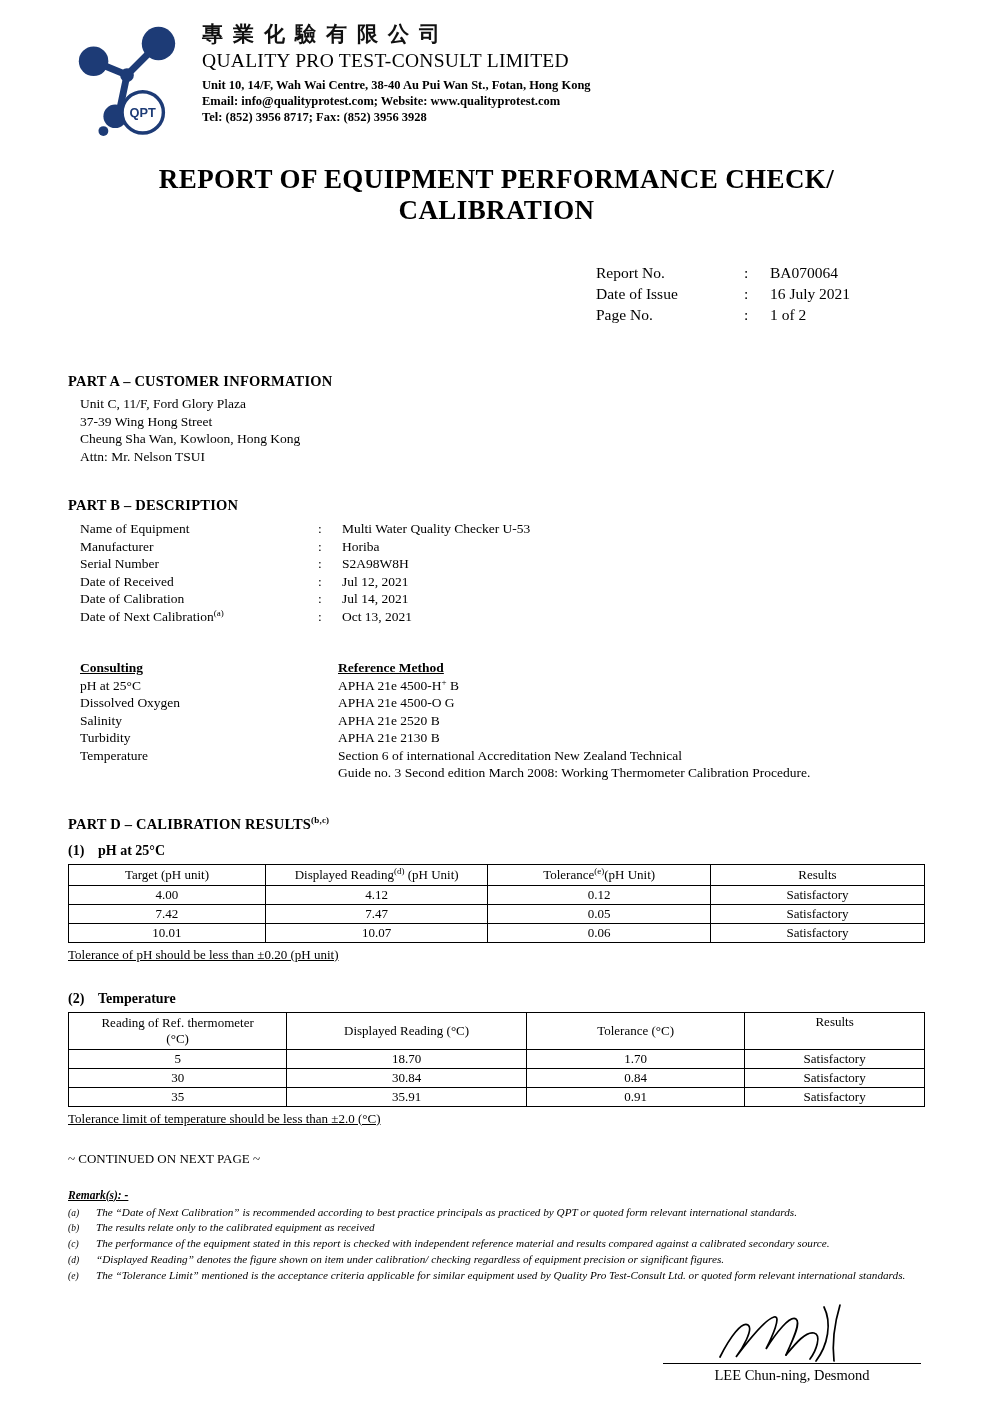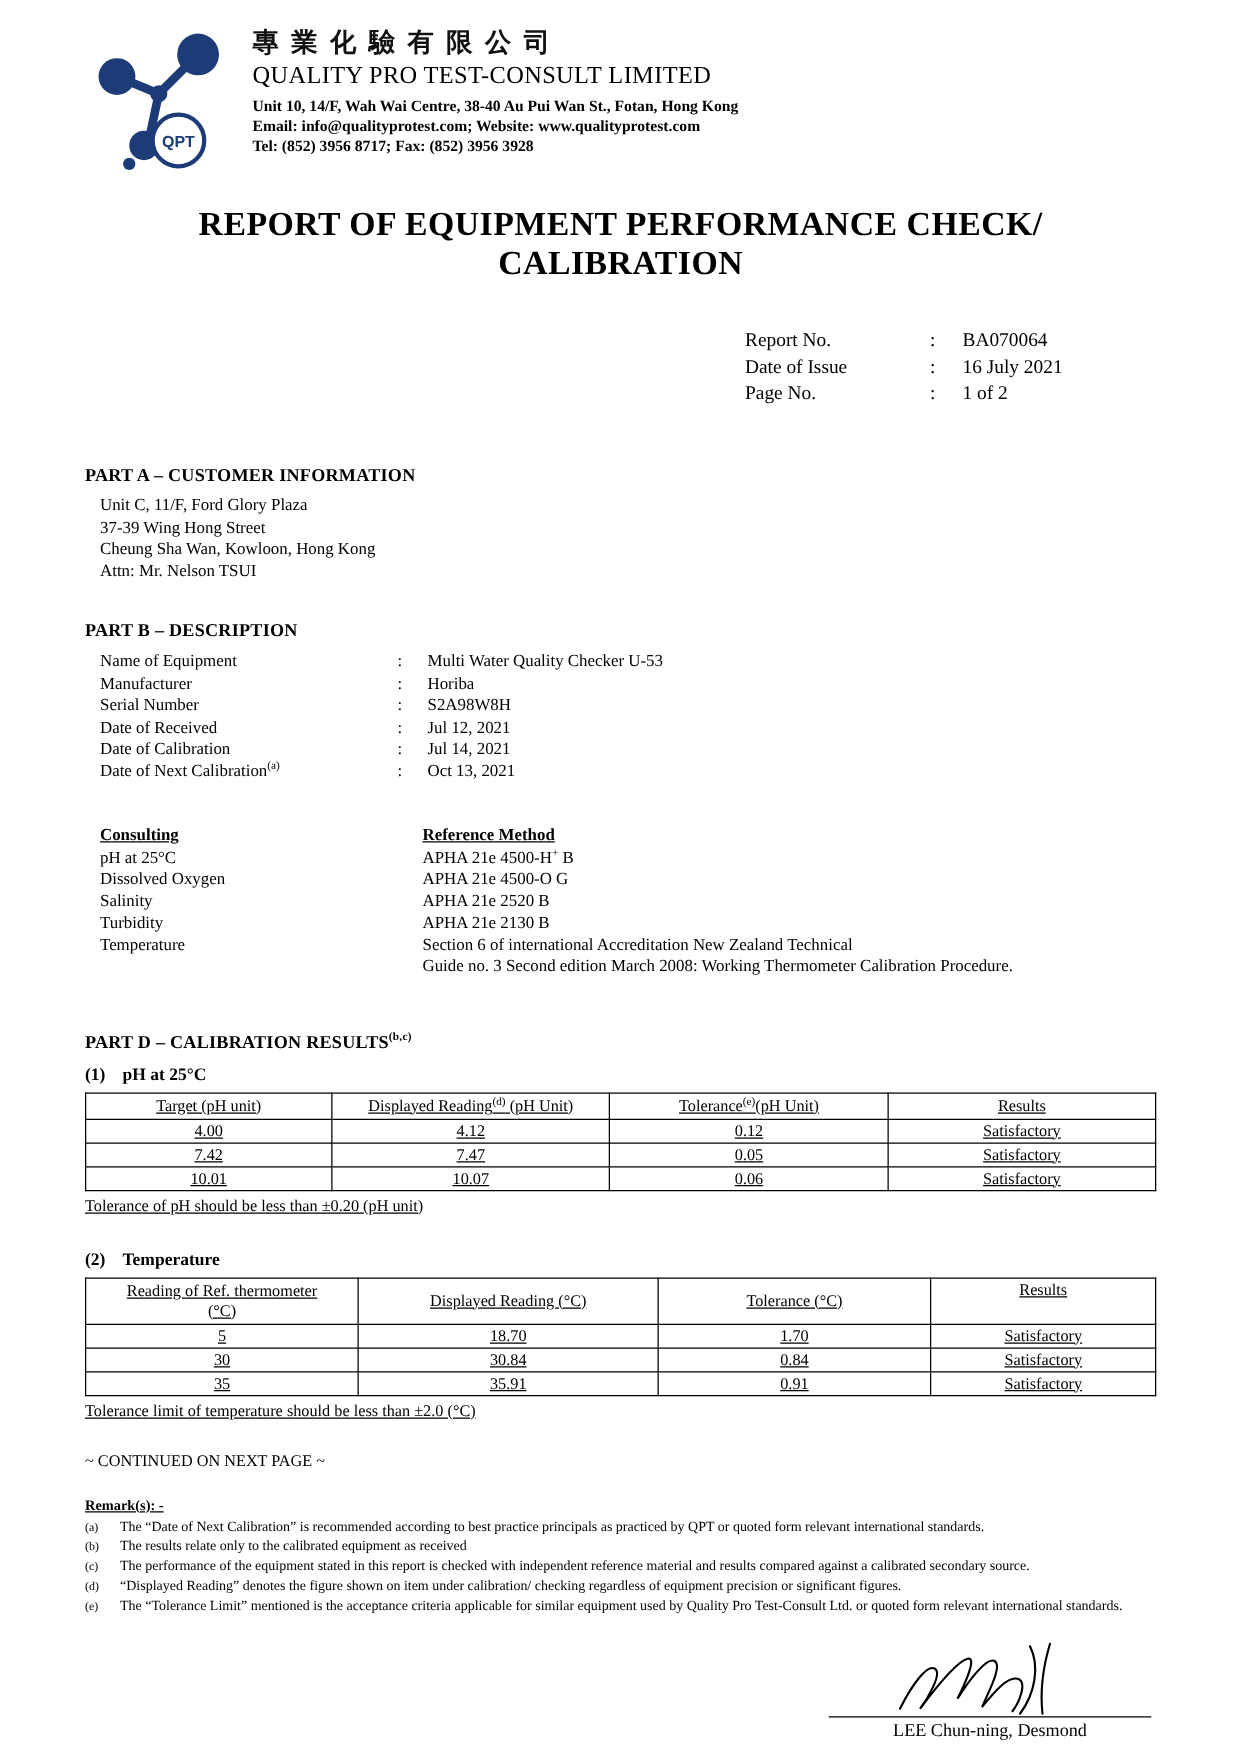--- a/index.html
+++ b/index.html
@@ -29,32 +29,32 @@
   .part-a .lines { margin-left:12px; margin-top:5px; font-size:13.5px; line-height:17.5px; }
   .part-b { margin-top:32px; }
   .kv-rows { margin-left:12px; margin-top:6px; font-size:13.5px; line-height:17.5px; }
   .kv-row { display:grid; grid-template-columns:238px 24px auto; }
   sup { font-size:9px; vertical-align:super; line-height:0; }
   .part-c { margin-top:34px; }
   .pc-rows { margin-left:12px; margin-top:7px; font-size:13.5px; line-height:17.5px; }
   .pc-row { display:grid; grid-template-columns:258px auto; }
   .pc-head { font-weight:bold; text-decoration:underline; }
   
-  .part-d { margin-top:44px; }
+  .part-d { margin-top:34px; }
   .cap { font-size:14px; font-weight:bold; margin-top:10px; margin-bottom:5px; }
   .cap .idx { display:inline-block; width:30px; }
-  .cal-table { width:100%; border-collapse:collapse; font-size:13px; table-layout:fixed;text-decoration:underline; }
+  .cal-table { width:100%; border-collapse:collapse; font-size:13px; table-layout:fixed; }
   .cal-table th, .cal-table td { border:1px solid #000; text-align:center; font-weight:normal; padding:1px 4px; height:19px; vertical-align:middle; }
   .cal-table thead th { height:21px; }
   .t2 thead th { height:37px; }
   .va-top { vertical-align:top !important; }
   .tnote { font-size:13px; margin-top:4px;text-decoration:underline; }
   .continued { text-align:left; font-size:13px; margin-top:24px; }
   
-  .remarks { margin-top:22px; }
+  .remarks { margin-top:22px; font-style:italic; }
   .rem-heading { font-size:11.5px; font-weight:bold; text-decoration:underline; margin-bottom:4px; }
   .rem-item { display:grid; grid-template-columns:28px auto; font-size:11.2px; line-height:14.8px; }
   .rem-tag { font-size:9.5px; padding-top:1px; }
   
   .sig-block { width:258px; margin-left:auto; margin-right:4px; margin-top:18px; text-align:center; }
   .sig-scribble { display:block; margin:0 auto -8px auto; }
   .sig-line { border-top:1px solid #000; }
   .sig-name { font-size:14.5px; margin-top:3px; }
 </style>
 </head>

